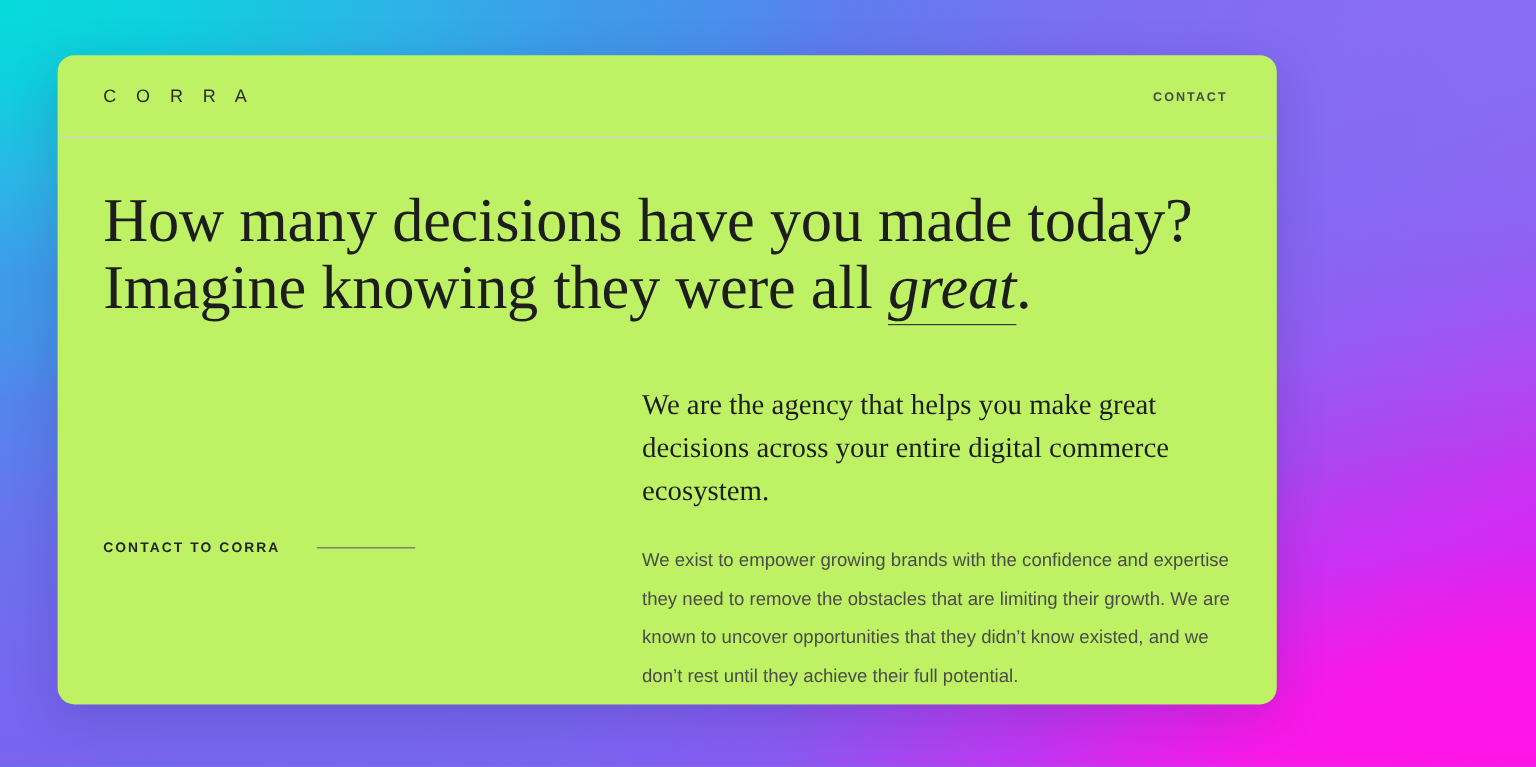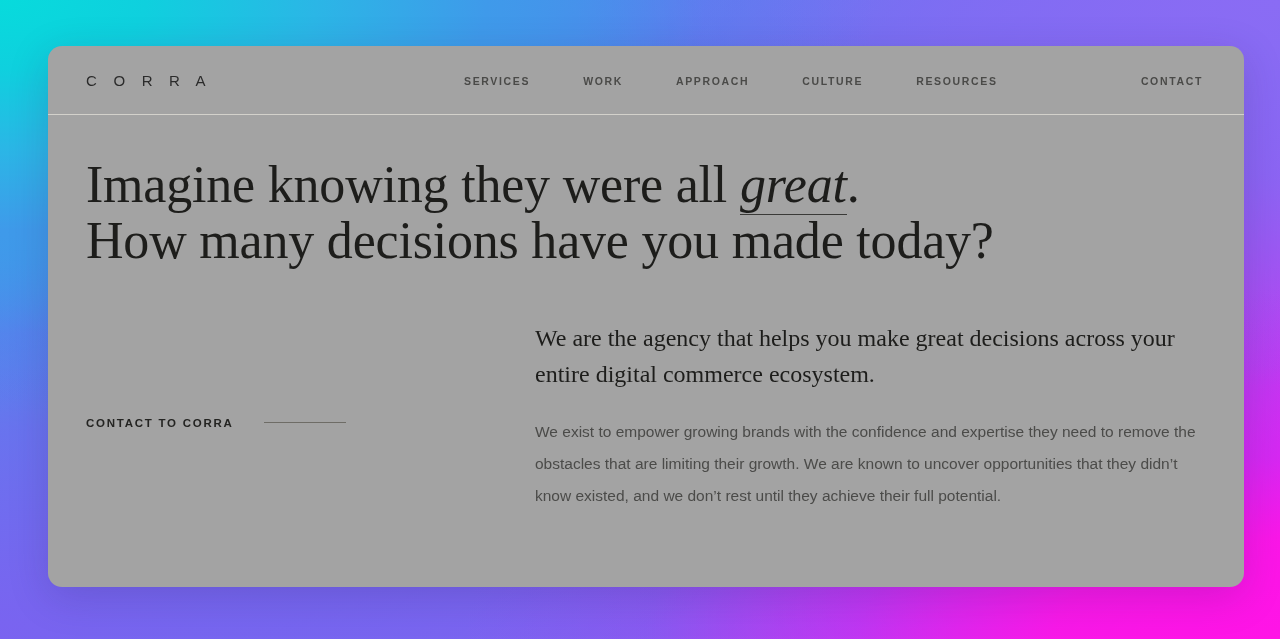--- a/index.html
+++ b/index.html
@@ -26,23 +26,23 @@
       radial-gradient(ellipse 100% 110% at 100% 0%, #8a6cf4 0%, rgba(132,108,244,0.75) 25%, rgba(132,108,244,0) 55%),
       radial-gradient(ellipse 120% 110% at 0% 100%, #7a63f0 0%, rgba(122,99,240,0.7) 30%, rgba(122,99,240,0) 62%),
       linear-gradient(135deg, #0ed2da 0%, #3d9ce9 22%, #6a72ef 48%, #8d5ef2 68%, #c43bf2 85%, #f518ef 100%);
   }
 
   
   .card {
     position: absolute;
     left: 48px;
     top: 46px;
-    width: 1196px;
+    width: 1016px;
     height: 541px;
-    background: #a3a3a3;
+    background: #bef264;
     border-radius: 14px;
     overflow: hidden;
     box-shadow: 0 10px 40px rgba(40,20,90,0.18);
   }
 
   
   .site-header {
     height: 69px;
     border-bottom: 1px solid #d3d1cb;
     display: flex;
@@ -170,35 +170,28 @@
 </head>
 <body>
 
 <div class="backdrop"></div>
 
 <div class="card">
 
   <header class="site-header">
     <a class="brand">C O R R A</a>
 
-    <nav class="main-nav">
-      <a class="nav-link">SERVICES</a>
-      <a class="nav-link">WORK</a>
-      <a class="nav-link">APPROACH</a>
-      <a class="nav-link">CULTURE</a>
-      <a class="nav-link">RESOURCES</a>
-    </nav>
 
     <a class="contact-link">CONTACT</a>
   </header>
 
   <section class="hero">
     <h1 class="headline">
+      <span class="line">How many decisions have you made today?</span>
       <span class="line"><span>Imagine knowing they were all </span><span class="emph">great</span><span>.</span></span>
-      <span class="line">How many decisions have you made today?</span>
     </h1>
   </section>
 
   <section class="content">
     <div class="col-left">
       <span class="eyebrow">CONTACT TO CORRA</span>
       <span class="eyebrow-rule"></span>
     </div>
 
     <div class="col-right">

